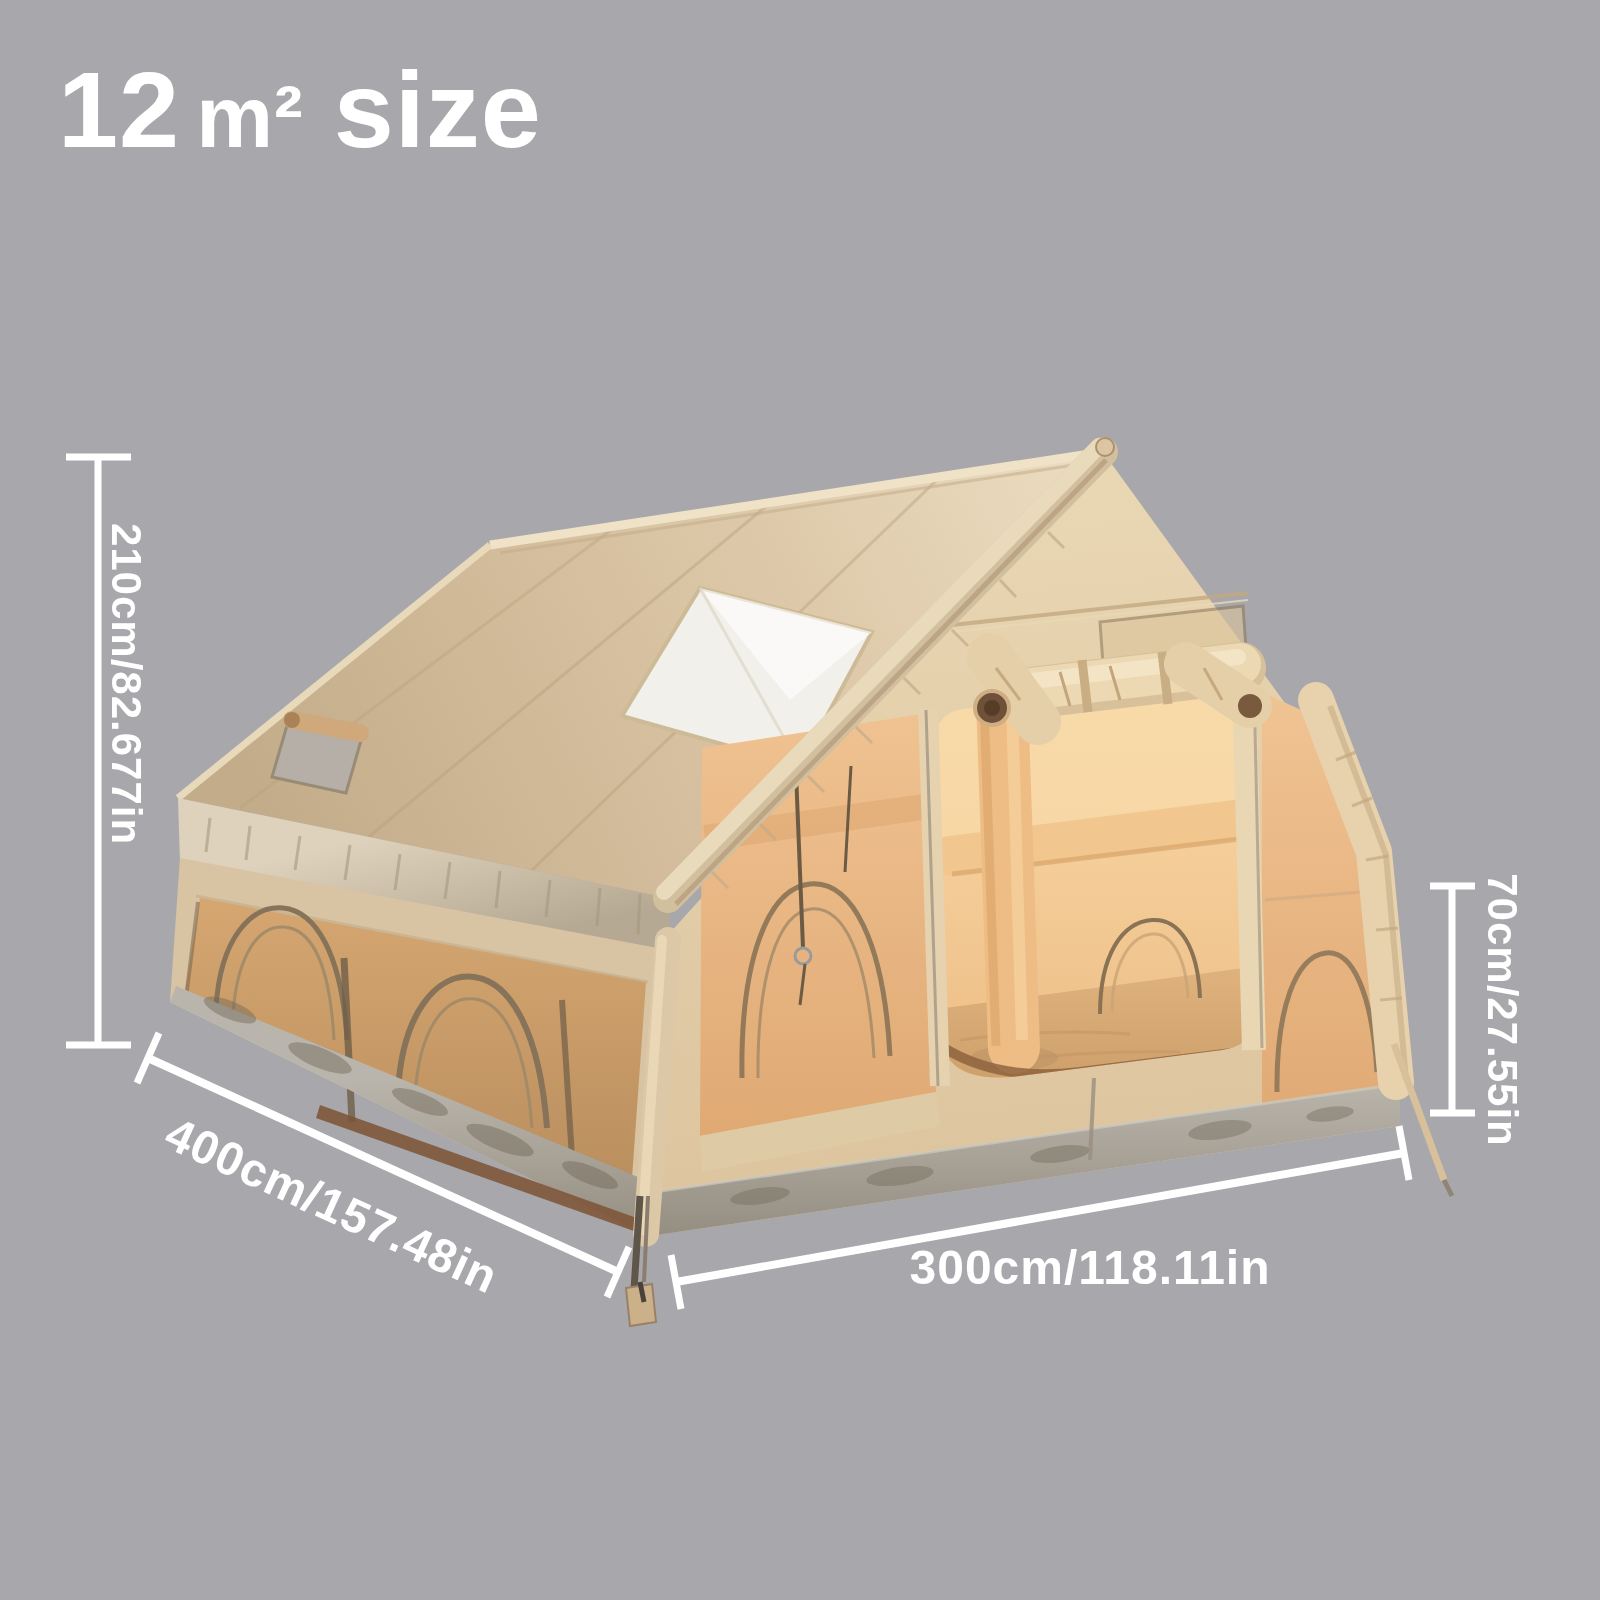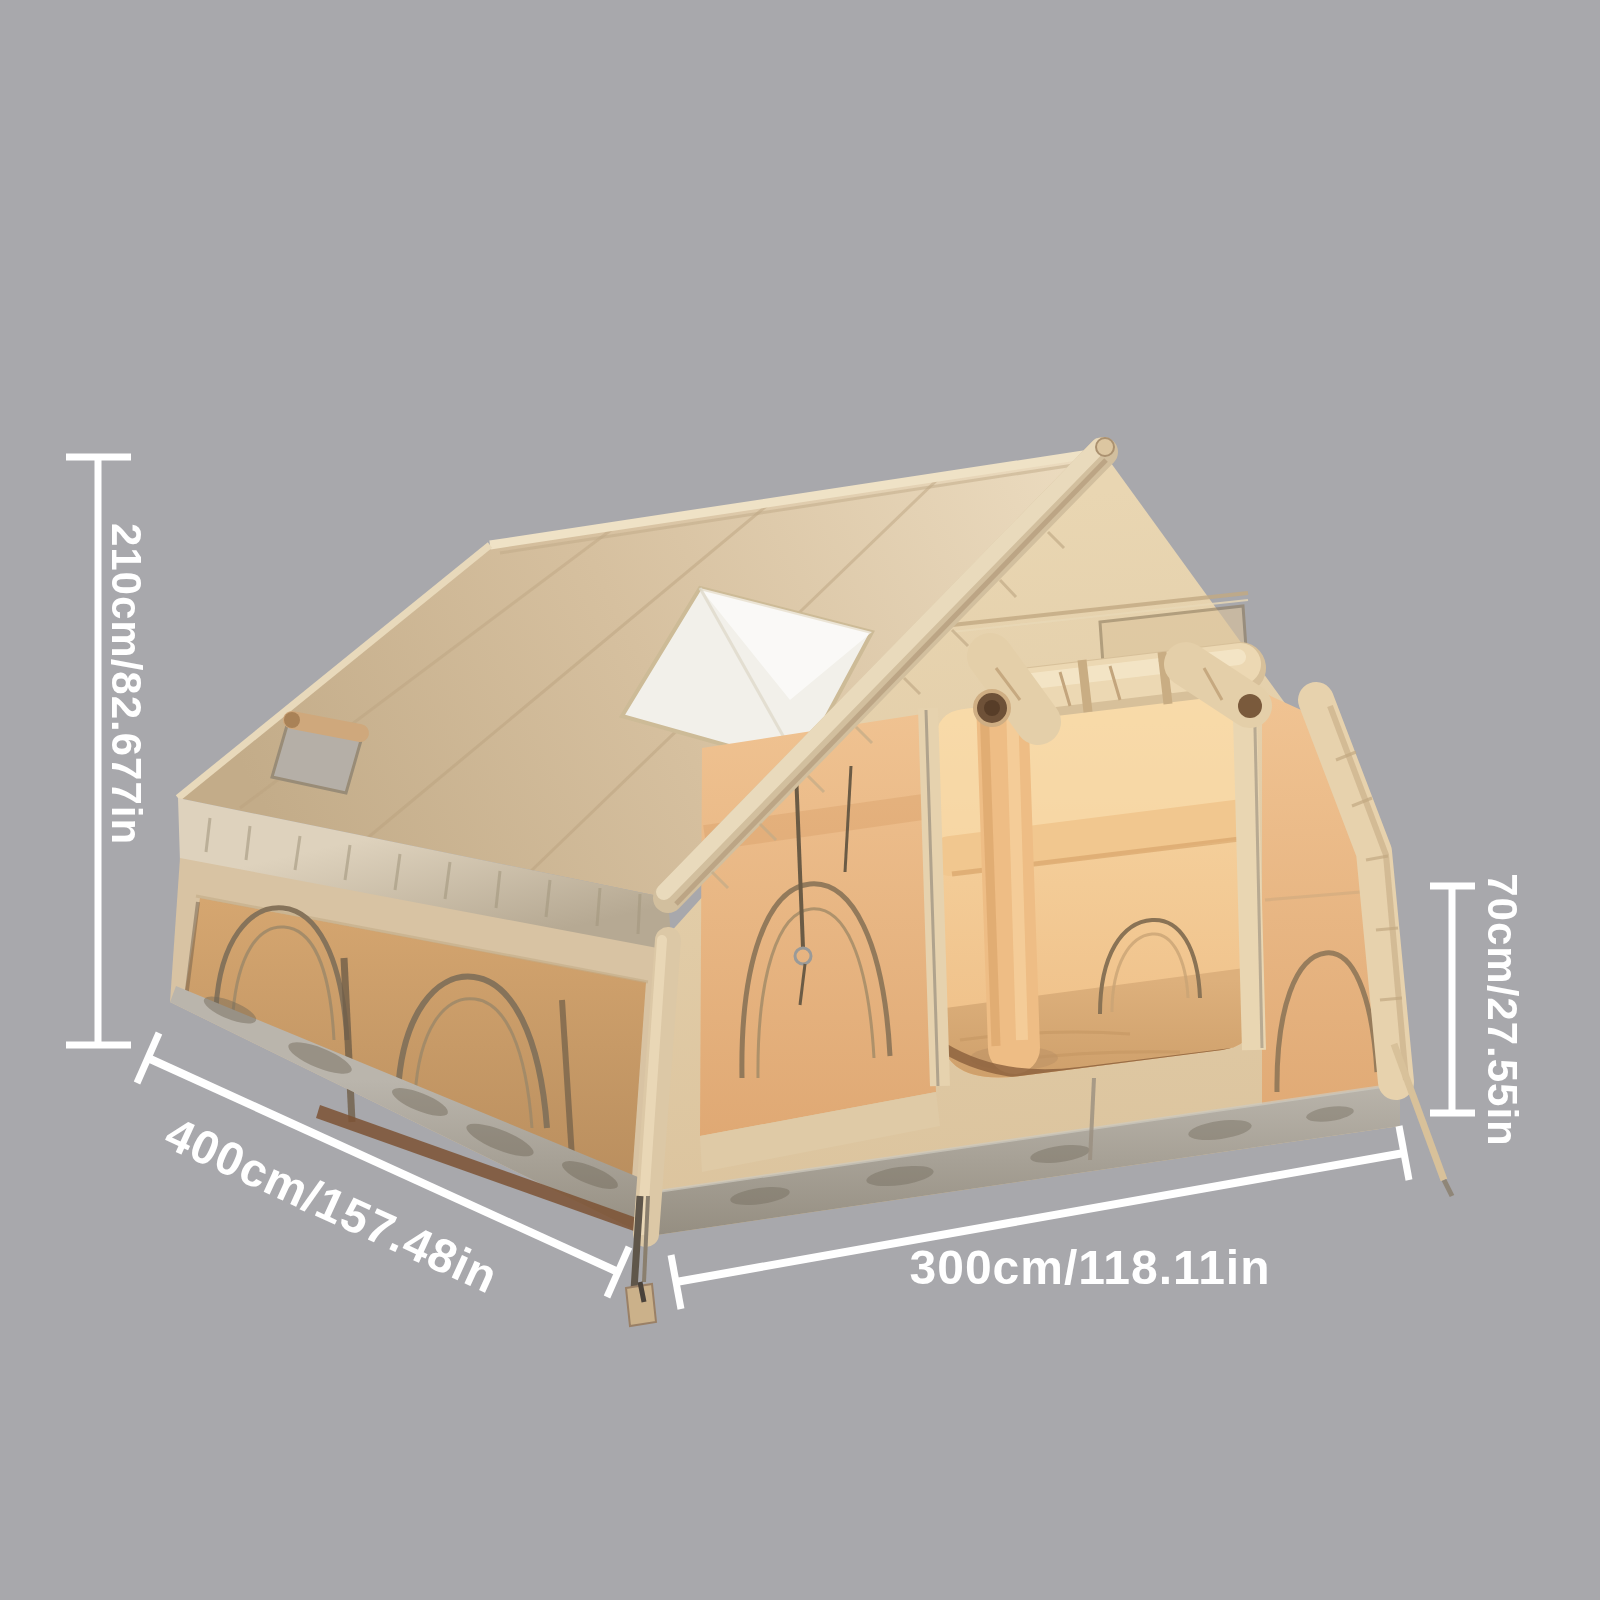--- a/index.html
+++ b/index.html
@@ -19,20 +19,23 @@
     fill:var(--annotation,#ffffff);
     font-family:"Liberation Sans", sans-serif;
     font-weight:bold;letter-spacing:1px;
   }
 </style>
 </head>
 <body>
 
 <div class="canvas">
 
+  <div class="title">
+    <span>12</span><span class="sqm">m²</span><span>size</span>
+  </div>
 
   <svg class="scene" viewBox="0 0 1600 1600" aria-hidden="true">
     <defs>
       <linearGradient id="gRoof" gradientUnits="userSpaceOnUse" x1="1100" y1="470" x2="300" y2="880">
         <stop offset="0" stop-color="#ecdcc0"></stop>
           <stop offset="0.55" stop-color="#d6c09f"></stop>
           <stop offset="1" stop-color="#c3ac89"></stop>
       </linearGradient>
       <linearGradient id="gFace" gradientUnits="userSpaceOnUse" x1="1000" y1="500" x2="1060" y2="1220">
         <stop offset="0" stop-color="#e9d6b2"></stop>

